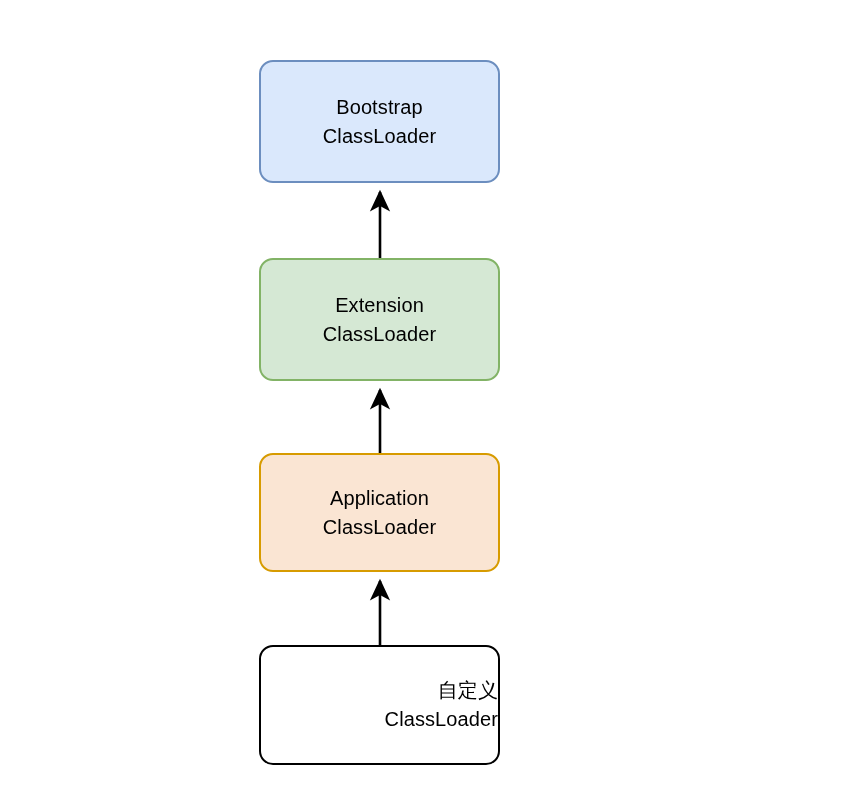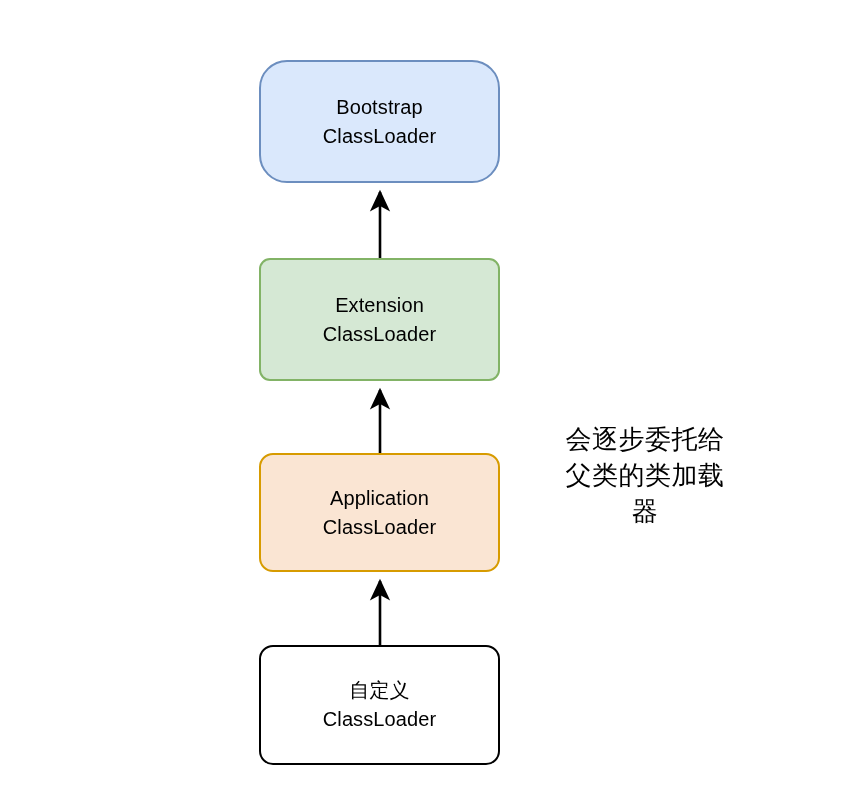--- a/index.html
+++ b/index.html
@@ -35,21 +35,21 @@
     border-width: 2px;
     border-radius: 14px;
     color: #000000;
     font-size: 20px;
     line-height: 29px;
     white-space: pre-line;
     letter-spacing: 0.1px;
   }
 
   
-  .node-bootstrap   { left: 259px; top: 60px;  width: 241px; height: 123px; border-radius: 28px; }
+  .node-bootstrap   { left: 259px; top: 60px;  width: 241px; height: 123px; }
   .node-extension   { left: 259px; top: 258px; width: 241px; height: 123px; }
   .node-application { left: 259px; top: 453px; width: 241px; height: 119px; justify-content: center; }
   .node-custom      { left: 259px; top: 645px; width: 241px; height: 120px; }
 
   .node-label {
     display: block;
     width: 100%;
     pointer-events: none;
   }
 
@@ -99,32 +99,29 @@
     <g>
       <line x1="380" y1="258" x2="380" y2="192" stroke="#000000" stroke-width="2.6" marker-end="url(#arrowhead)"></line>
     </g>
   </svg>
 
   <div class="node node-bootstrap" style="background:#dae8fc; border-color:#6c8ebf;">
     <span class="node-label">Bootstrap
 ClassLoader</span>
   </div>
 
-  <div class="node node-extension" style="background:#d5e8d4; border-color:#82b366;border-radius:11px;">
+  <div class="node node-extension" style="background:#d5e8d4; border-color:#82b366;">
     <span class="node-label">Extension
 ClassLoader</span>
   </div>
 
   <div class="node node-application" style="background:#fae5d3; border-color:#d79b00;">
     <span class="node-label">Application
 ClassLoader</span>
   </div>
 
-  <div class="node node-custom" style="background:#ffffff; border-color:#000000;">
+  <div class="node node-custom" style="background:#ffffff; border-color:#000000;text-align:right;">
     <span class="node-label">自定义
 ClassLoader</span>
   </div>
 
-  <div class="annotation">会逐步委托给
-父类的类加载
-器</div>
 
 </div>
 
 </body></html>

